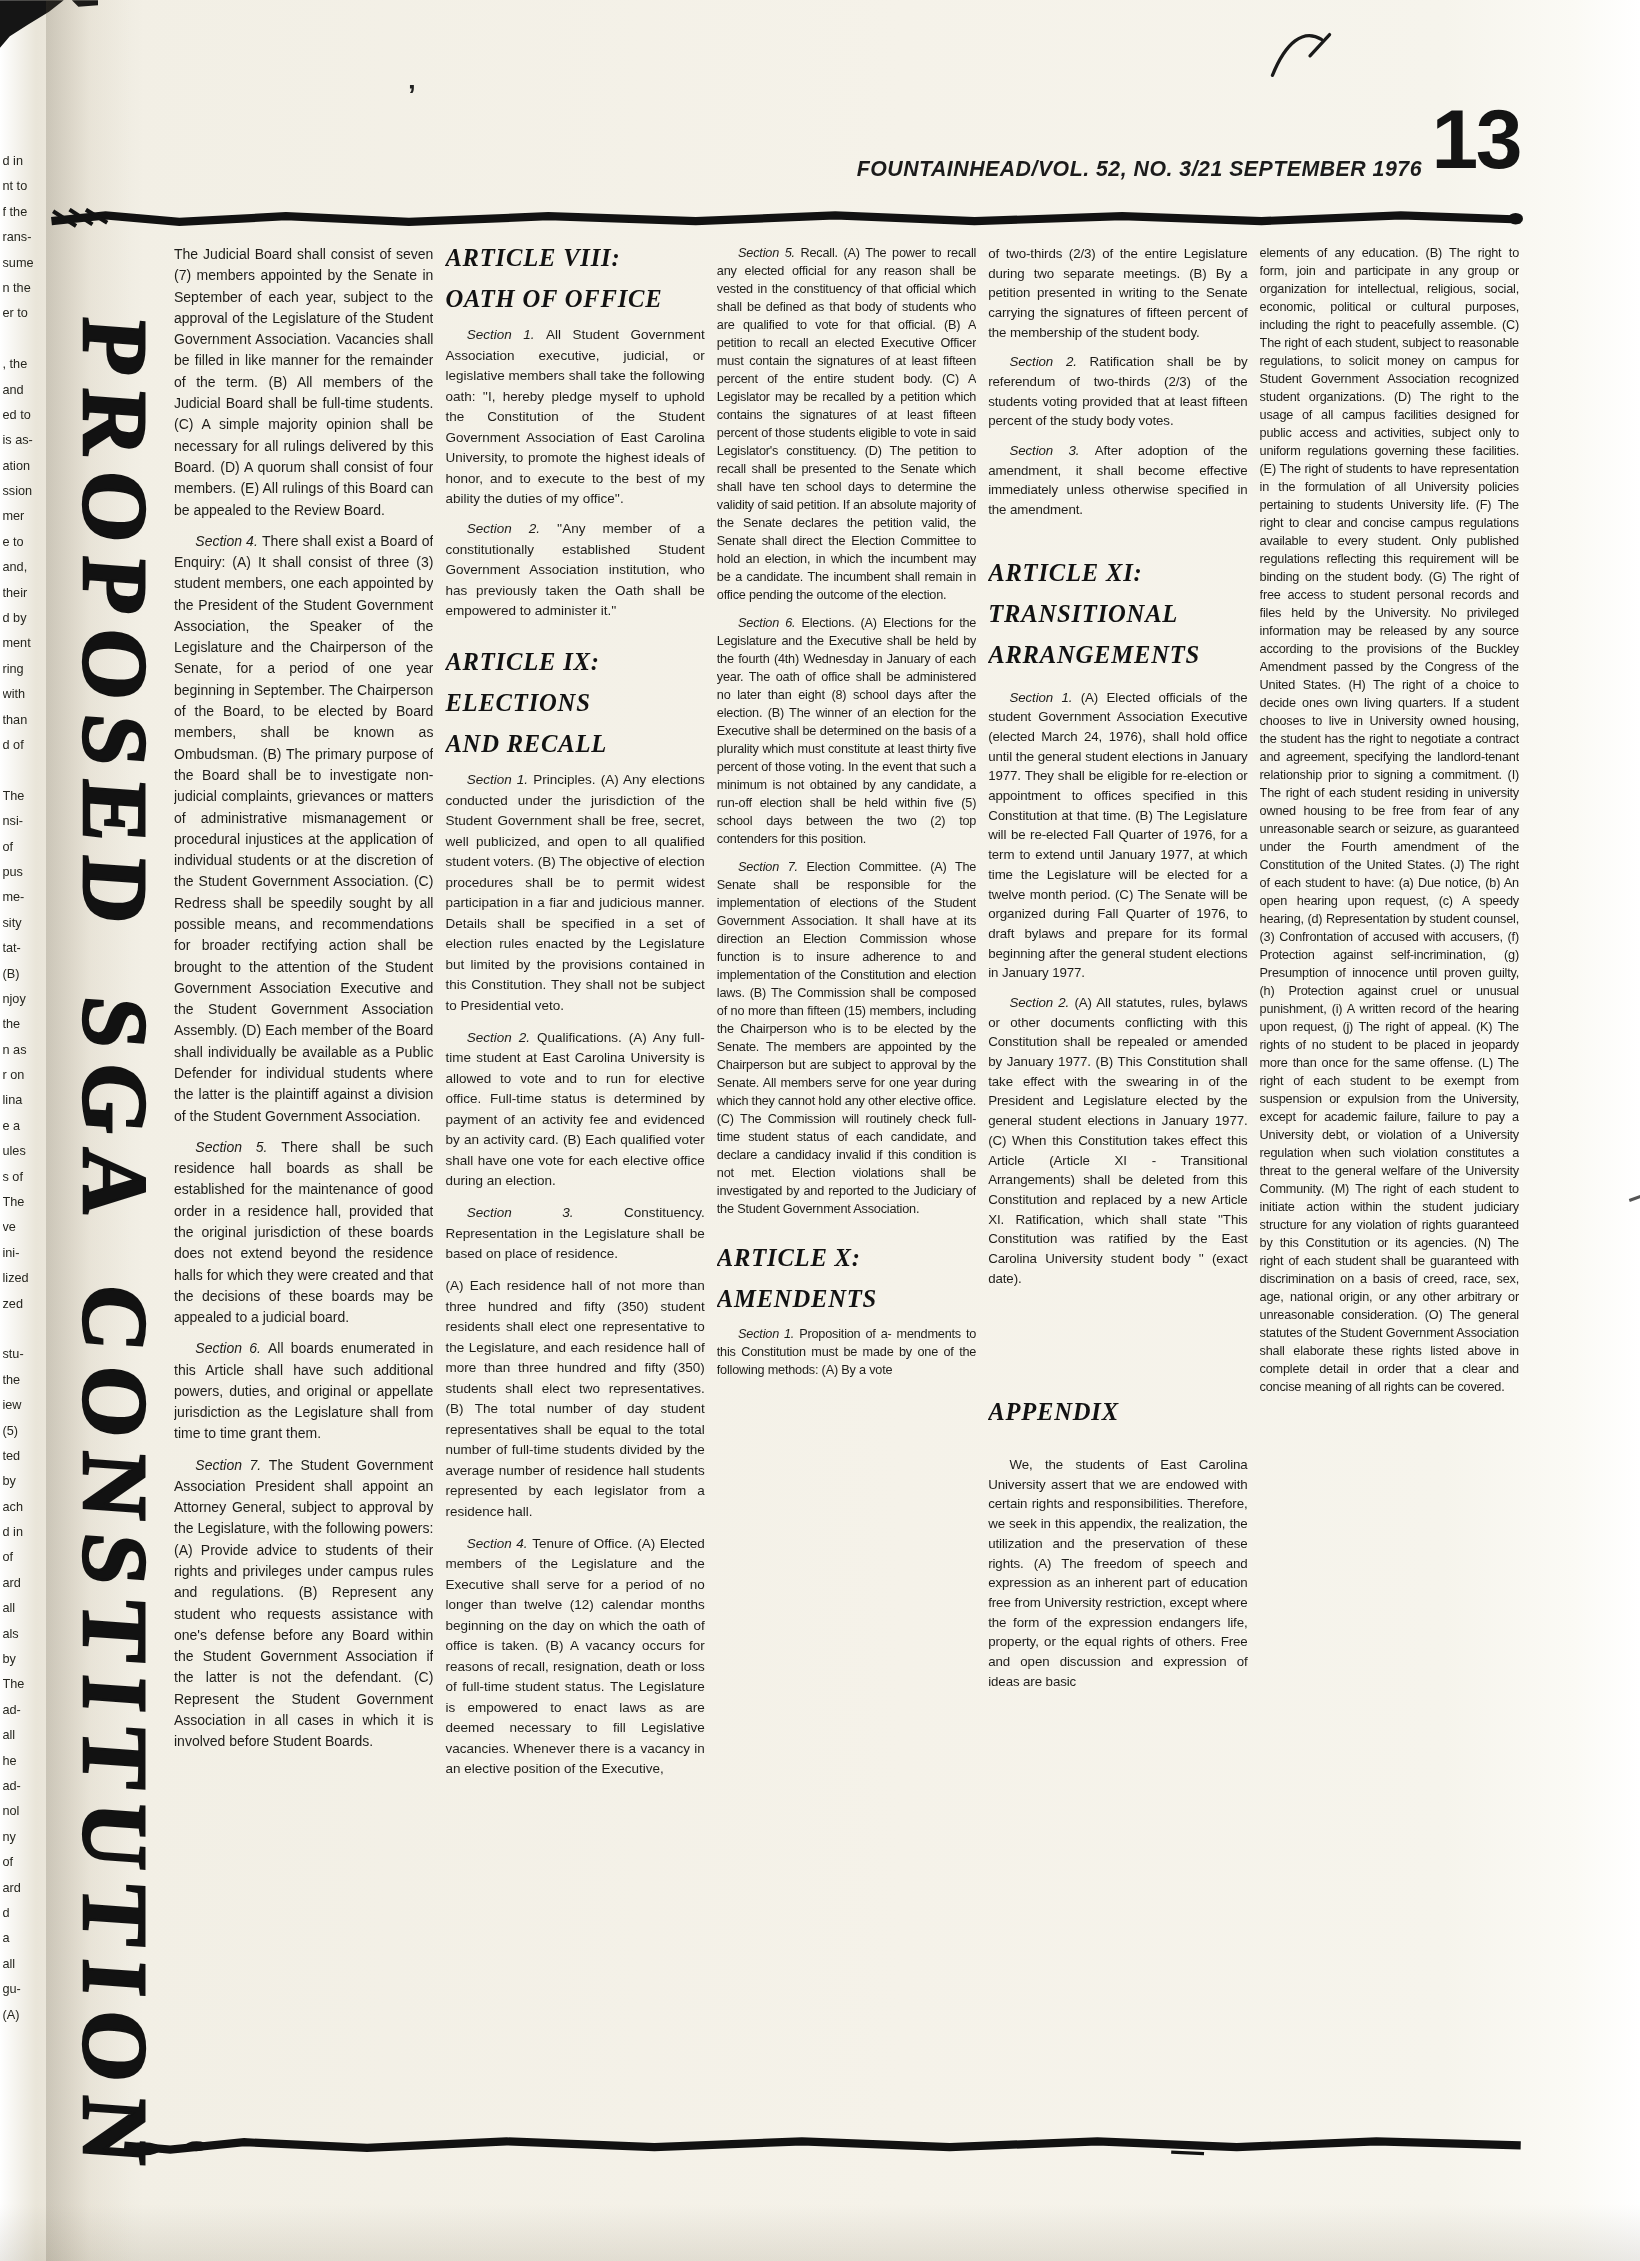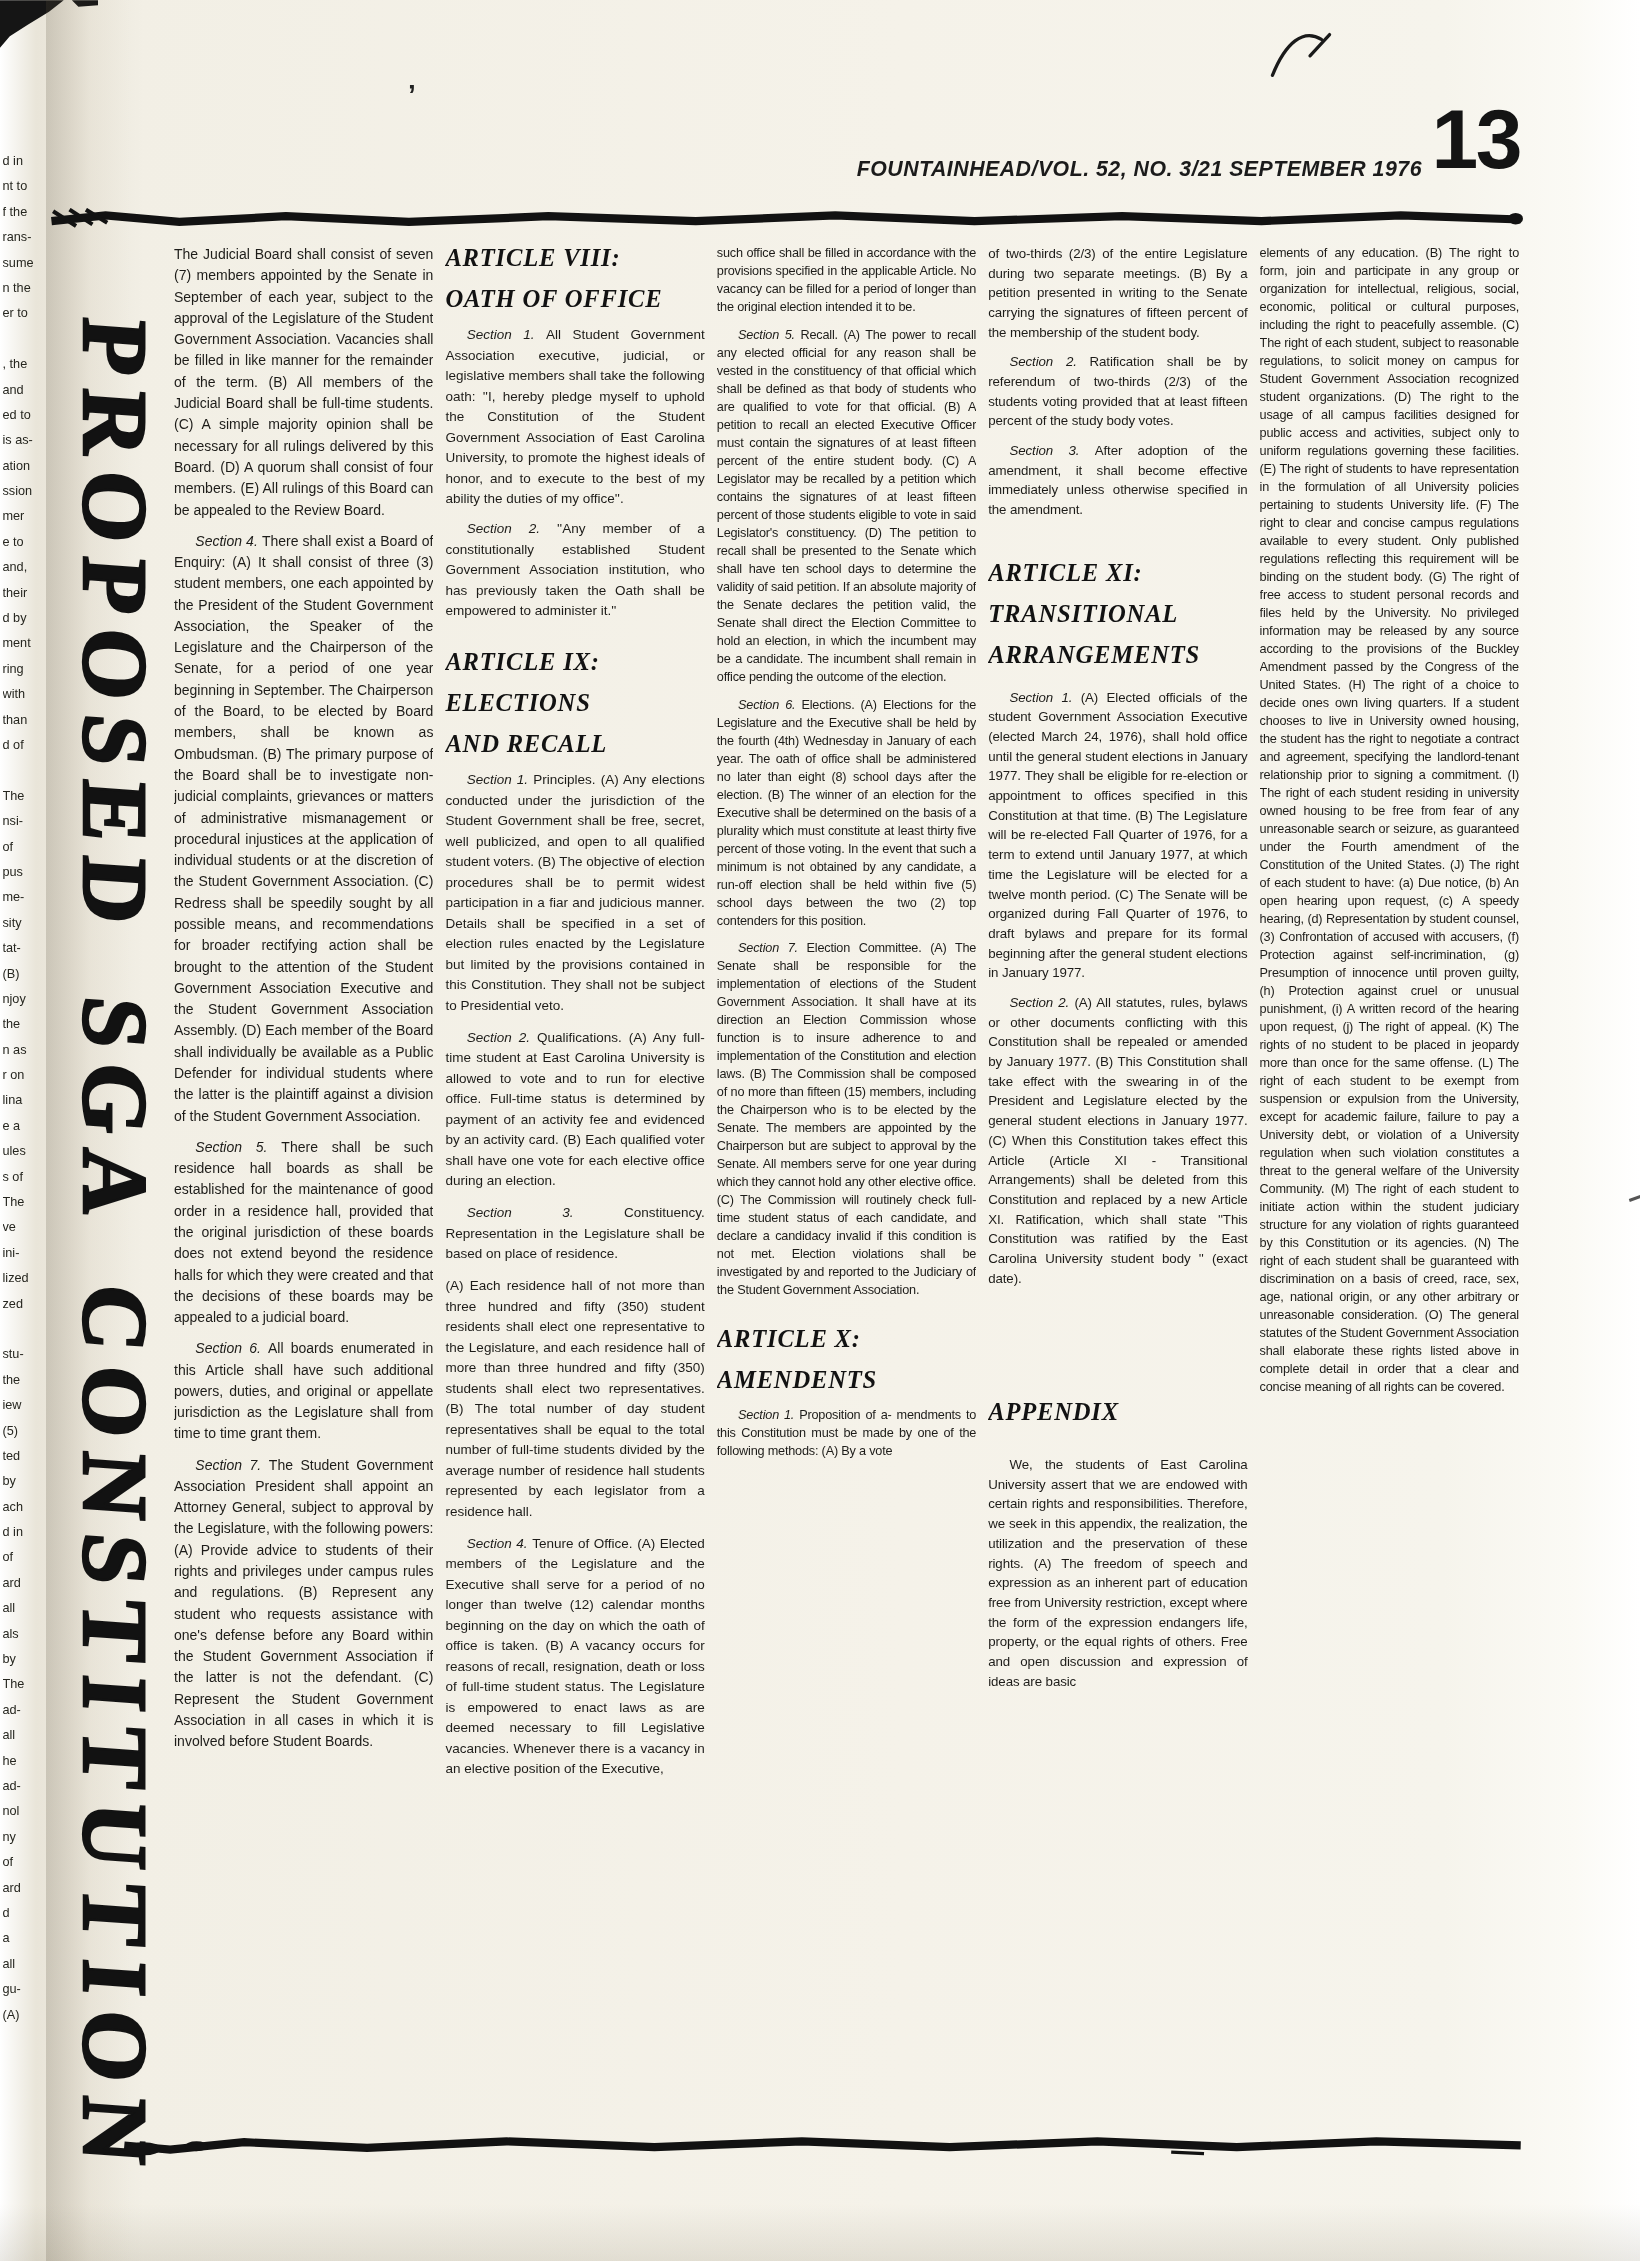--- a/index.html
+++ b/index.html
@@ -226,21 +226,20 @@
         <div class="article-heading">ARTICLE IX:</div>
         <div class="article-heading">ELECTIONS</div>
         <div class="article-heading">AND RECALL</div>
         <p class="body-para indent sec"><span class="section-label">Section 1. </span>Principles. (A) Any elections conducted under the jurisdiction of the Student Government shall be free, secret, well publicized, and open to all qualified student voters. (B) The objective of election procedures shall be to permit widest participation in a fiar and judicious manner. Details shall be specified in a set of election rules enacted by the Legislature but limited by the provisions contained in this Constitution. They shall not be subject to Presidential veto.</p>
         <p class="body-para indent sec" style="margin-top: 11.5px;"><span class="section-label">Section 2. </span>Qualifications. (A) Any full-time student at East Carolina University is allowed to vote and to run for elective office. Full-time status is determined by payment of an activity fee and evidenced by an activity card. (B) Each qualified voter shall have one vote for each elective office during an election.</p>
         <p class="body-para indent sec" style="margin-top: 11.5px;"><span class="section-label">Section 3. </span>Constituency. Representation in the Legislature shall be based on place of residence.</p>
         <p class="body-para" style="margin-top: 11.5px;">(A) Each residence hall of not more than three hundred and fifty (350) student residents shall elect one representative to the Legislature, and each residence hall of more than three hundred and fifty (350) students shall elect two representatives. (B) The total number of day student representatives shall be equal to the total number of full-time students divided by the average number of residence hall students represented by each legislator from a residence hall.</p>
         <p class="body-para indent sec" style="margin-top: 11.5px;"><span class="section-label">Section 4. </span>Tenure of Office. (A) Elected members of the Legislature and the Executive shall serve for a period of no longer than twelve (12) calendar months beginning on the day on which the oath of office is taken. (B) A vacancy occurs for reasons of recall, resignation, death or loss of full-time student status. The Legislature is empowered to enact laws as are deemed necessary to fill Legislative vacancies. Whenever there is a vacancy in an elective position of the Executive,</p>
       </div>
       <div class="col">
-        <p class="body-para">such office shall be filled in accordance with the provisions specified in the applicable Article. No vacancy can be filled for a period of longer than the original election intended it to be.</p>
         <p class="body-para indent sec"><span class="section-label">Section 5. </span>Recall. (A) The power to recall any elected official for any reason shall be vested in the constituency of that official which shall be defined as that body of students who are qualified to vote for that official. (B) A petition to recall an elected Executive Officer must contain the signatures of at least fifteen percent of the entire student body. (C) A Legislator may be recalled by a petition which contains the signatures of at least fifteen percent of those students eligible to vote in said Legislator's constituency. (D) The petition to recall shall be presented to the Senate which shall have ten school days to determine the validity of said petition. If an absolute majority of the Senate declares the petition valid, the Senate shall direct the Election Committee to hold an election, in which the incumbent may be a candidate. The incumbent shall remain in office pending the outcome of the election.</p>
         <p class="body-para indent sec" style="margin-top: 9.8px;"><span class="section-label">Section 6. </span>Elections. (A) Elections for the Legislature and the Executive shall be held by the fourth (4th) Wednesday in January of each year. The oath of office shall be administered no later than eight (8) school days after the election. (B) The winner of an election for the Executive shall be determined on the basis of a plurality which must constitute at least thirty five percent of those voting. In the event that such a minimum is not obtained by any candidate, a run-off election shall be held within five (5) school days between the two (2) top contenders for this position.</p>
         <p class="body-para indent sec" style="margin-top: 9.8px;"><span class="section-label">Section 7. </span>Election Committee. (A) The Senate shall be responsible for the implementation of elections of the Student Government Association. It shall have at its direction an Election Commission whose function is to insure adherence to and implementation of the Constitution and election laws. (B) The Commission shall be composed of no more than fifteen (15) members, including the Chairperson who is to be elected by the Senate. The members are appointed by the Chairperson but are subject to approval by the Senate. All members serve for one year during which they cannot hold any other elective office. (C) The Commission will routinely check full-time student status of each candidate, and declare a candidacy invalid if this condition is not met. Election violations shall be investigated by and reported to the Judiciary of the Student Government Association.</p>
         <div class="article-heading">ARTICLE X:</div>
         <div class="article-heading">AMENDENTS</div>
         <p class="body-para indent sec"><span class="section-label">Section 1. </span>Proposition of a- mendments to this Constitution must be made by one of the following methods: (A) By a vote</p>
       </div>
       <div class="col">
         <p class="body-para">of two-thirds (2/3) of the entire Legislature during two separate meetings. (B) By a petition presented in writing to the Senate carrying the signatures of fifteen percent of the membership of the student body.</p>
         <p class="body-para indent sec" style="margin-top: 9.8px;"><span class="section-label">Section 2. </span>Ratification shall be by referendum of two-thirds (2/3) of the students voting provided that at least fifteen percent of the study body votes.</p>

